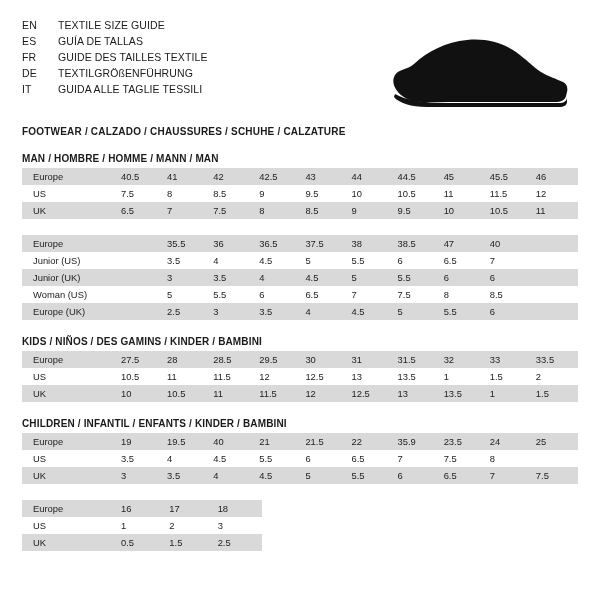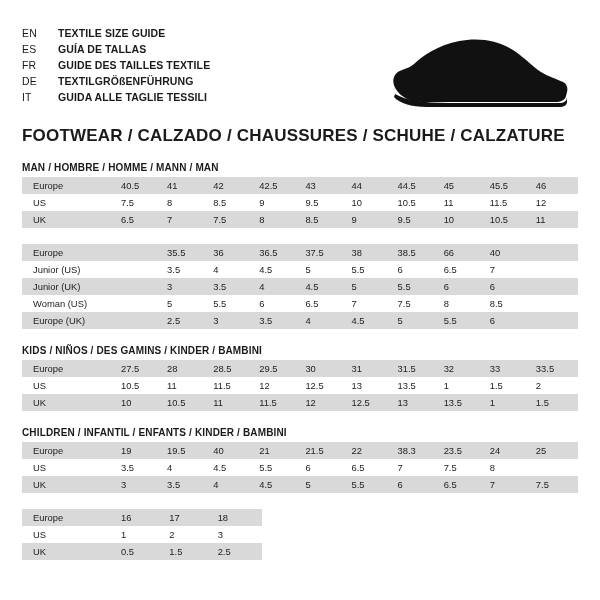--- a/index.html
+++ b/index.html
@@ -18,54 +18,54 @@
     position: relative;
     width: 600px;
     height: 600px;
     box-sizing: border-box;
     padding: 18px 22px 0 22px;
   }
 
   
   .header {
     display: flex;
-    align-items: center;
+    align-items: flex-start;
     justify-content: space-between;
   }
   .lang-block {
     display: flex;
     flex-direction: column;
     gap: 1px;
   }
   .lang-row {
     display: flex;
     align-items: baseline;
     font-size: 10.5px;
     line-height: 15px;
     letter-spacing: 0.2px;
   }
   .lang-code {
     width: 36px;
     font-weight: normal;
   }
   .lang-title {
-    font-weight: bold;
+    font-weight: normal;
     letter-spacing: 0.1px;
   }
   .shoe-wrap {
     width: 185px;
     height: 78px;
     margin-right: 10px;
     margin-top: 16px;
   }
   .shoe-wrap svg { display: block; }
 
   .category-title {
     margin-top: 14px;
-    font-size: 17px;
+    font-size: 10px;
     font-weight: bold;
     letter-spacing: 0.2px;
   }
 
   
   .section { margin-top: 16px; }
   .section-title {
     font-size: 10px;
     font-weight: bold;
     letter-spacing: 0.15px;
@@ -190,21 +190,21 @@
           <tbody>
             <tr class="shaded">
               <td class="label">Europe</td>
               <td></td>
               <td>35.5</td>
               <td>36</td>
               <td>36.5</td>
               <td>37.5</td>
               <td>38</td>
               <td>38.5</td>
-              <td>66</td>
+              <td>47</td>
               <td>40</td>
               <td></td>
             </tr>
             <tr class="plain">
               <td class="label">Junior (US)</td>
               <td></td>
               <td>3.5</td>
               <td>4</td>
               <td>4.5</td>
               <td>5</td>
@@ -307,21 +307,21 @@
         <table>
           <tbody>
             <tr class="shaded">
               <td class="label">Europe</td>
               <td>19</td>
               <td>19.5</td>
               <td>40</td>
               <td>21</td>
               <td>21.5</td>
               <td>22</td>
-              <td>38.3</td>
+              <td>35.9</td>
               <td>23.5</td>
               <td>24</td>
               <td>25</td>
             </tr>
             <tr class="plain">
               <td class="label">US</td>
               <td>3.5</td>
               <td>4</td>
               <td>4.5</td>
               <td>5.5</td>

